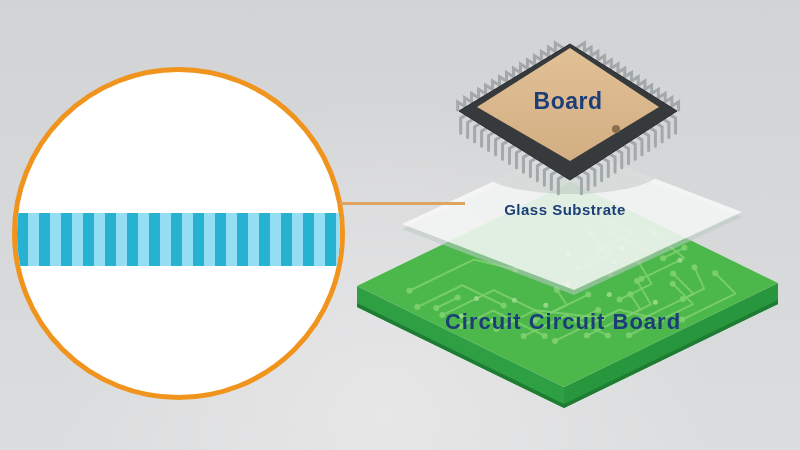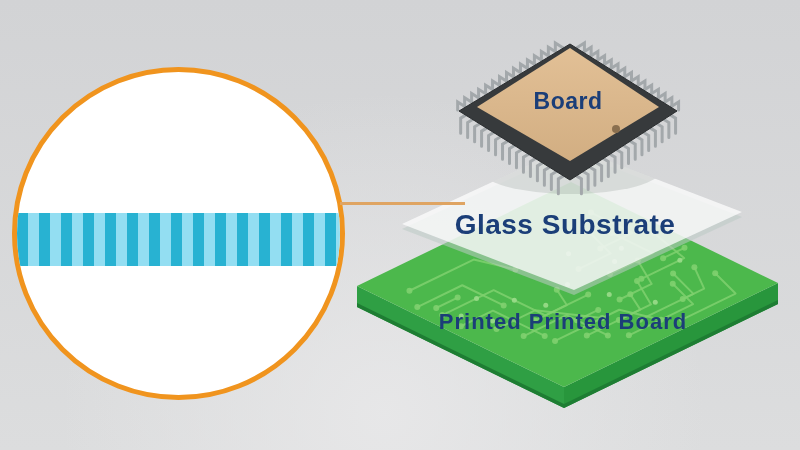--- a/index.html
+++ b/index.html
@@ -28,21 +28,21 @@
   .chip-body{fill:var(--chip-body);stroke:#2a2d2f;stroke-width:1;}
   .chip-top{fill:url(#tanGrad);}
   .chip-dot{fill:#8a6f4f;}
   .pin{stroke:var(--pin-gray);stroke-width:3;fill:none;stroke-linecap:round;}
   
   .label{
     position:absolute;color:var(--label-navy);font-weight:bold;
     white-space:nowrap;transform:translateX(-50%);
   }
   .chip-label{left:568px;top:88px;font-size:23px;letter-spacing:.5px;}
-  .glass-label{left:565px;top:209px;font-size:28px;letter-spacing:.5px;}
+  .glass-label{left:565px;top:201px;font-size:15px;letter-spacing:.5px;}
   .pcb-label{left:563px;top:309px;font-size:22px;letter-spacing:1px;}
   .magnifier{
     position:absolute;left:12px;top:67px;width:333px;height:333px;
     box-sizing:border-box;border:5px solid var(--ring-orange);
     border-radius:50%;background:#fff;overflow:hidden;
   }
   .stripe-band{
     position:absolute;left:0;right:0;top:141px;height:53px;
     background:repeating-linear-gradient(90deg,
       var(--stripe-dark) 0px, var(--stripe-dark) 11px,
@@ -235,15 +235,15 @@
     </g>
   </svg>
 
   <div class="magnifier">
     <div class="stripe-band"></div>
   </div>
   <div class="connector"></div>
 
   <div class="label chip-label">Board</div>
   <div class="label glass-label">Glass Substrate</div>
-  <div class="label pcb-label">Printed Printed Board</div>
+  <div class="label pcb-label">Circuit Circuit Board</div>
 
 </div>
 
 </body></html>

